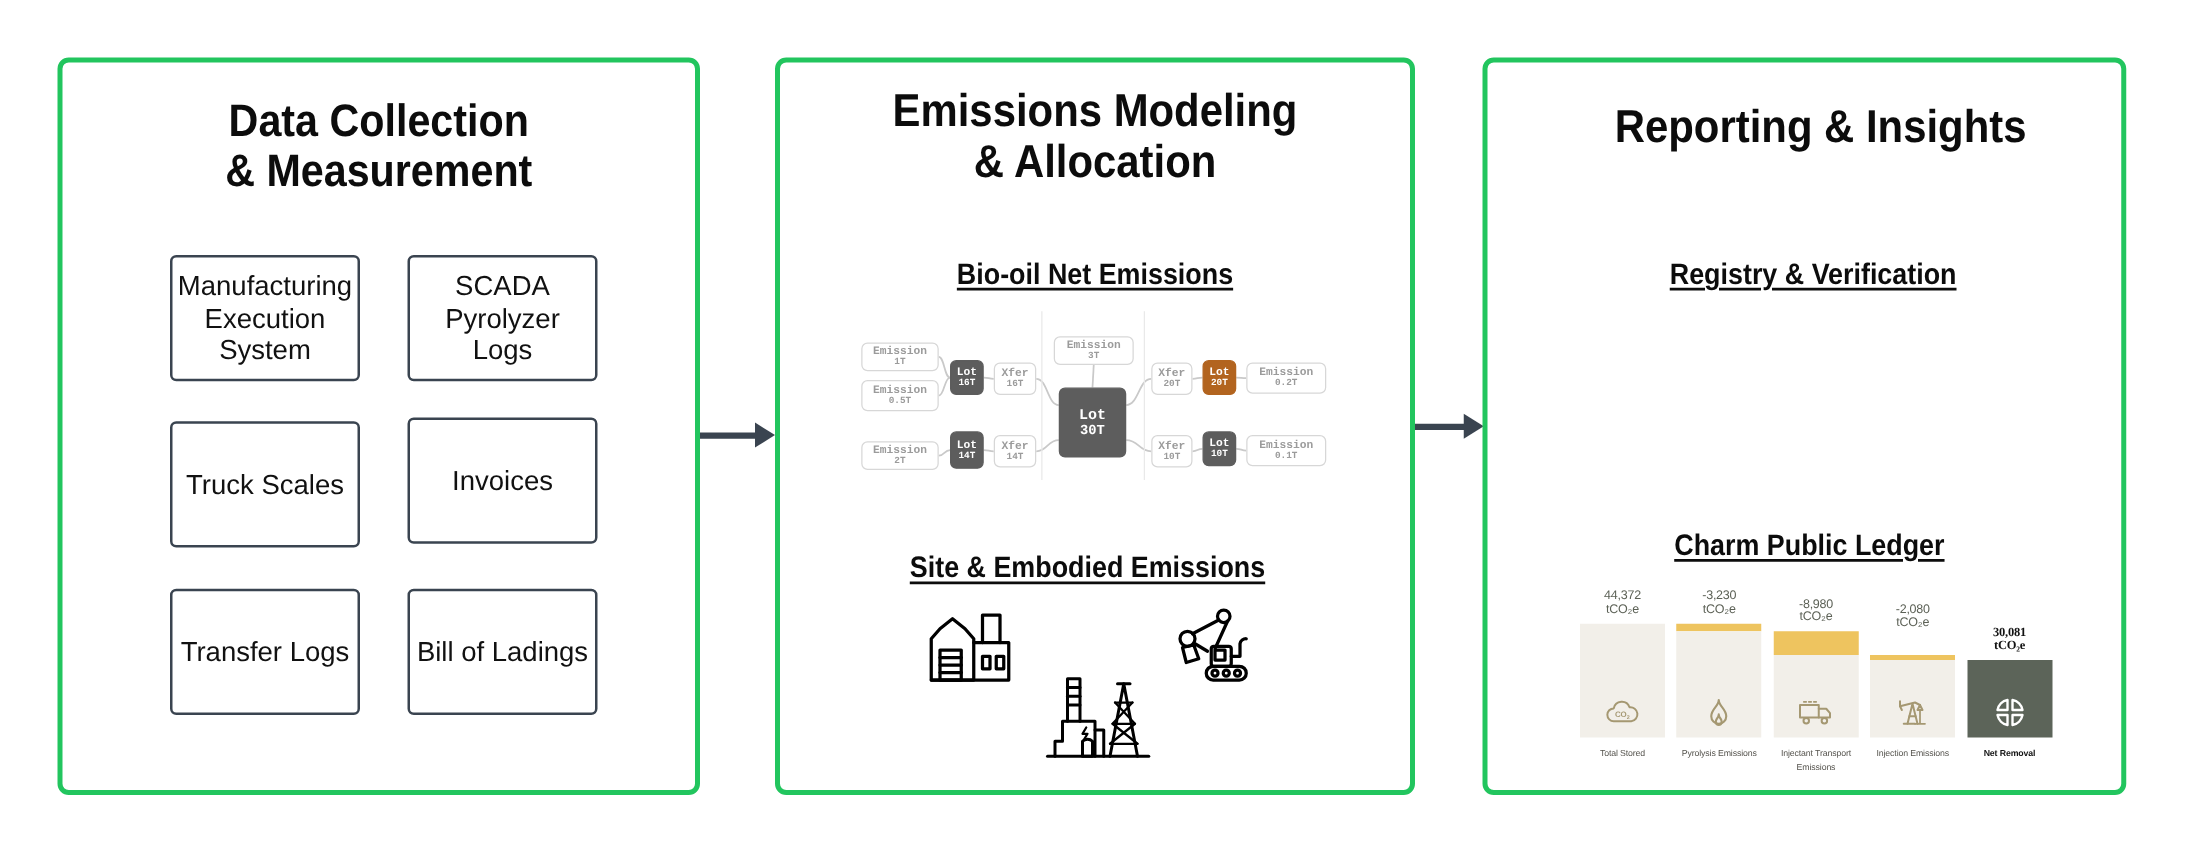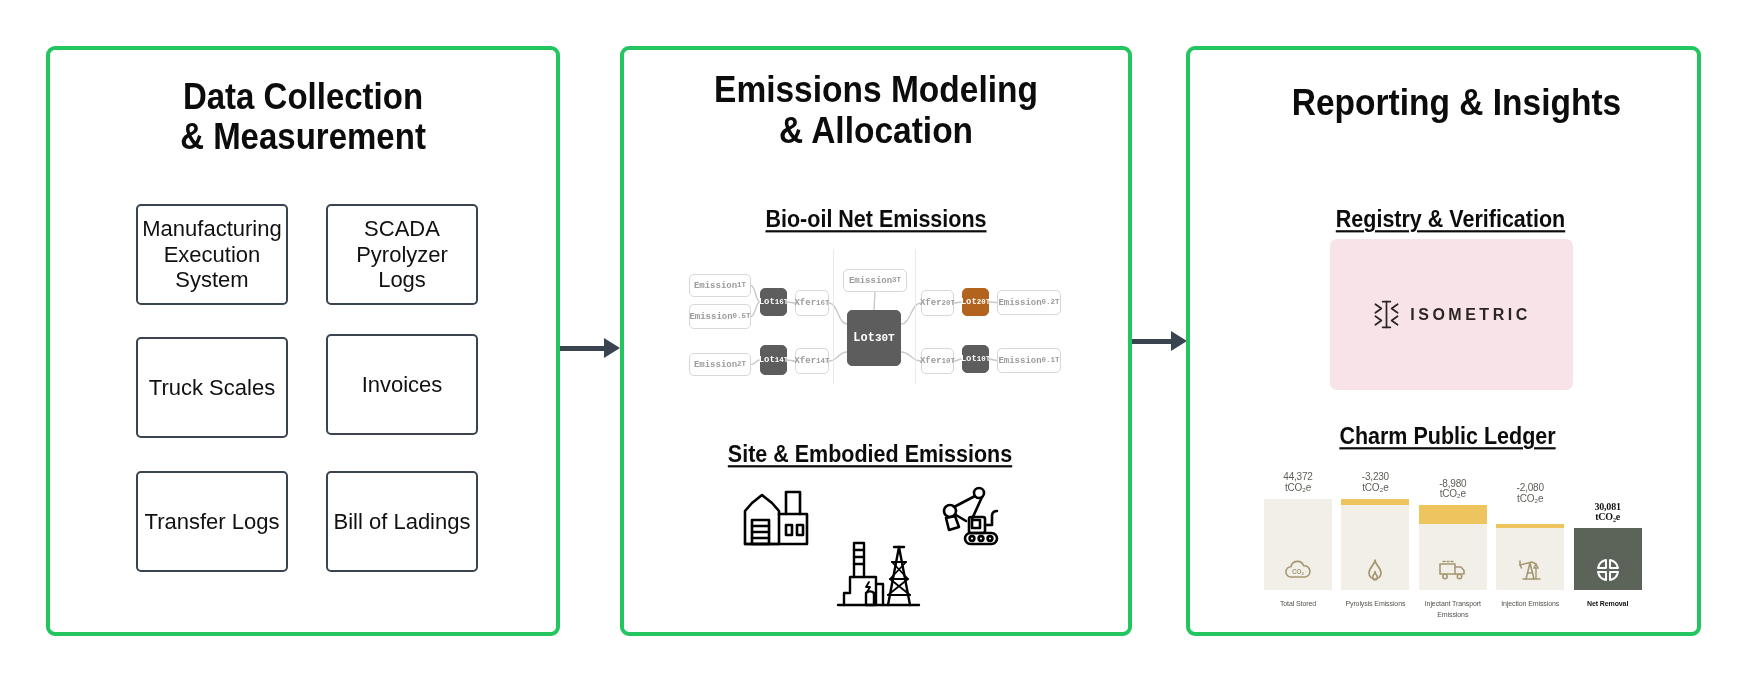--- a/index.html
+++ b/index.html
@@ -36,21 +36,21 @@
 
   
   .arrow-line { position:absolute; background:#3a4450; height:5px; }
   .arrow-head { position:absolute; width:0; height:0;
                 border-top:10px solid transparent; border-bottom:10px solid transparent;
                 border-left:16px solid #3a4450; }
 
   
   #flow { position:absolute; left:0; top:0; width:512px; height:590px; }
   #flow svg { position:absolute; left:0; top:0; }
-  .fnode { position:absolute; border-radius:5px; display:flex; flex-direction:row;
+  .fnode { position:absolute; border-radius:5px; display:flex; flex-direction:column;
            align-items:center; justify-content:center;
            font-family:"Liberation Mono", monospace; font-weight:bold; }
   .fnode.light { background:#ffffff; border:1px solid #d7d7d7; color:#9b9b9b; }
   .fnode.dark  { background:#5d5d5d; border:1px solid #5d5d5d; color:#ffffff; }
   .fnode.orange{ background:#b2641f; border:1px solid #b2641f; color:#ffffff; }
   .fnode .flabel { font-size:9px;  line-height:10px; }
   .fnode .fvalue { font-size:7.5px; line-height:9px; }
   .fnode.large .flabel { font-size:12px; line-height:14px; }
   .fnode.large .fvalue { font-size:11px; line-height:13px; }
 
@@ -260,34 +260,20 @@
   <div>
     <div class="arrow-line" style="left:1132px; top:339px; width:40px;"></div>
     <div class="arrow-head" style="left:1171px; top:331px;"></div>
   </div>
 
   <section class="panel" id="panel-reporting">
     <h1 class="panel-title">
       <span class="line">Reporting &amp; Insights</span>
     </h1>
     <h2 class="subhead" style="top:155.5px; left:7px;">Registry &amp; Verification</h2>
-    <div class="registry-card">
-      <div class="registry-logo">
-        <svg width="29" height="33" viewBox="-17 -19 34 38" fill="none" stroke="#2a2522" stroke-width="2" stroke-linecap="round" stroke-linejoin="round">
-          <line x1="0" y1="-15" x2="0" y2="15"></line>
-          <line x1="-4.5" y1="-15" x2="4.5" y2="-15"></line>
-          <line x1="-4.5" y1="15" x2="4.5" y2="15"></line>
-          <path d="M-13 -12 L-6 -7 L-13 -2"></path>
-          <path d="M-13 2 L-6 7 L-13 12"></path>
-          <path d="M13 -12 L6 -7 L13 -2"></path>
-          <path d="M13 2 L6 7 L13 12"></path>
-        </svg>
-        <span class="logo-text">ISOMETRIC</span>
-      </div>
-    </div>
     <h2 class="subhead" style="top:373px; left:4px;">Charm Public Ledger</h2>
     <div id="ledger">
         <div class="bar-seg" style="left: 74px; top: 448.7px; width: 68px; height: 91.3px; background: rgb(242, 239, 233);"></div>
         <div class="bar-vlabel" style="left: 64px; top: 422.2px; width: 88px;">
           <div>44,372</div>
           <div>tCO₂e</div>
         </div>
         <div class="bar-icon" style="left: 94px; top: 507px; width: 28px; height: 26px; display: flex; align-items: center; justify-content: center;">
           <svg width="30" height="22" viewBox="0 0 30 22" fill="none" stroke="#a59872" stroke-width="1.7" stroke-linecap="round" stroke-linejoin="round">
             <path d="M7.5 18.5 A5.5 5.5 0 0 1 7.5 7.5 A7 7 0 0 1 21 6.5 A5.3 5.3 0 0 1 22.5 18.5 Z"></path>

